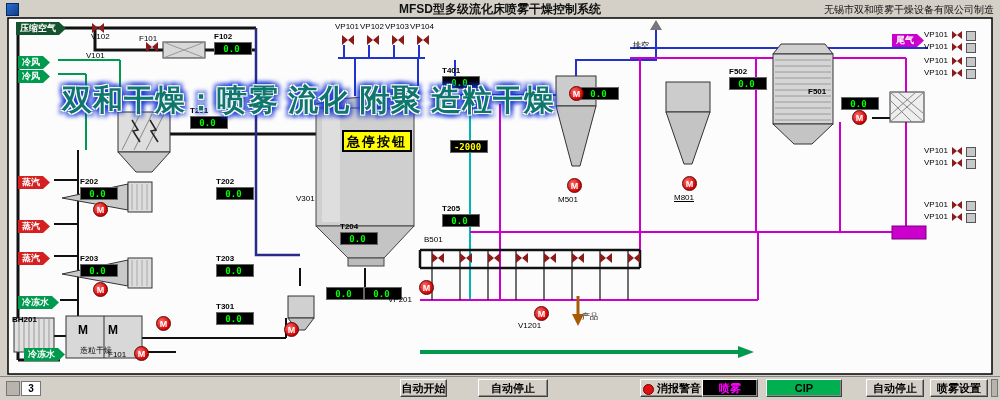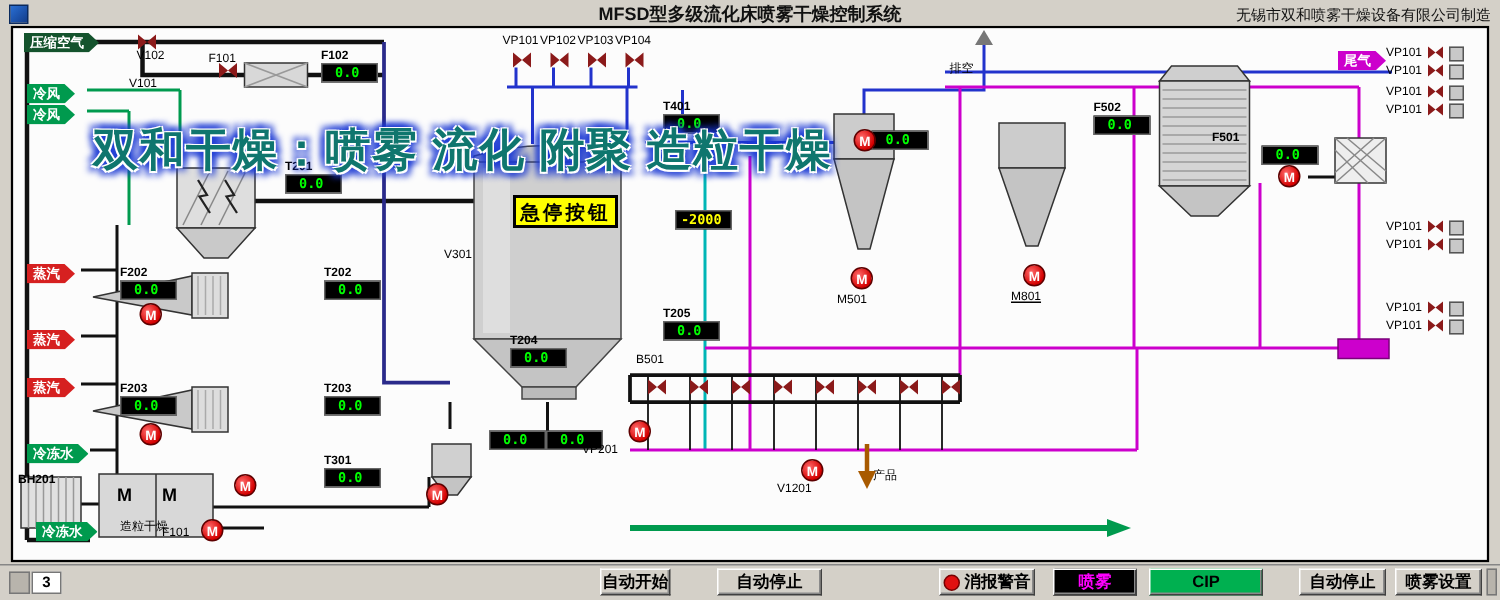--- a/index.html
+++ b/index.html
@@ -266,21 +266,21 @@
 
   <div id="watermark">双和干燥：喷雾 流化 附聚 造粒干燥</div>
 
   <div id="estop">急停按钮</div>
 
   <div id="bottombar"></div>
   <div id="counter-icon"></div>
   <div id="counter">3</div>
   <div class="btn" style="left:400px;width:47px">自动开始</div>
   <div class="btn" style="left:478px;width:70px">自动停止</div>
-  <div class="btn" style="left:626px;width:64px"><span class="mute-ico"></span><span>消报警音</span></div>
+  <div class="btn" style="left:640px;width:64px"><span class="mute-ico"></span><span>消报警音</span></div>
   <div class="btn spray" style="left:702px;width:56px">喷雾</div>
   <div class="btn cip" style="left:766px;width:76px">CIP</div>
   <div class="btn" style="left:866px;width:58px">自动停止</div>
   <div class="btn" style="left:930px;width:58px">喷雾设置</div>
   <div id="end-handle"></div>
 <div class="tag" style="left: 16px; top: 22px; background: #14532d;">压缩空气</div>
     <div class="tag" style="left: 18px; top: 56px; background: rgb(0, 154, 78);">冷风</div>
     <div class="tag" style="left: 18px; top: 70px; background: rgb(0, 154, 78);">冷风</div>
     <div class="tag" style="left: 18px; top: 176px; background: rgb(214, 32, 32);">蒸汽</div>
     <div class="tag" style="left: 18px; top: 220px; background: rgb(214, 32, 32);">蒸汽</div>
@@ -317,21 +317,21 @@
     <div class="dlabel" style="left: 808px; top: 87px;">F501</div>
     <div class="disp" style="left: 841px; top: 97px;">0.0</div>
     <div class="lbl" style="left: 91px; top: 32px;">V102</div>
     <div class="lbl" style="left: 86px; top: 51px;">V101</div>
     <div class="lbl" style="left: 139px; top: 34px;">F101</div>
     <div class="lbl" style="left: 335px; top: 22px;">VP101</div>
     <div class="lbl" style="left: 360px; top: 22px;">VP102</div>
     <div class="lbl" style="left: 385px; top: 22px;">VP103</div>
     <div class="lbl" style="left: 410px; top: 22px;">VP104</div>
     <div class="lbl" style="left: 633px; top: 40px;">排空</div>
-    <div class="lbl" style="left: 296px; top: 165px;">V301</div>
+    <div class="lbl" style="left: 296px; top: 194px;">V301</div>
     <div class="lbl" style="left: 424px; top: 235px;">B501</div>
     <div class="lbl" style="left: 558px; top: 195px;">M501</div>
     <div class="lbl" style="left: 674px; top: 193px; text-decoration: underline;">M801</div>
     <div class="lbl" style="left: 388px; top: 295px;">VP201</div>
     <div class="lbl" style="left: 518px; top: 321px;">V1201</div>
     <div class="lbl" style="left: 12px; top: 315px; font-weight: bold;">BH201</div>
     <div class="lbl" style="left: 80px; top: 345px;">造粒干燥</div>
     <div class="lbl" style="left: 582px; top: 311px;">产品</div>
     <div class="lbl" style="left: 108px; top: 350px;">F101</div>
     <div class="lbl big" style="left: 78px; top: 323px;">M</div>

